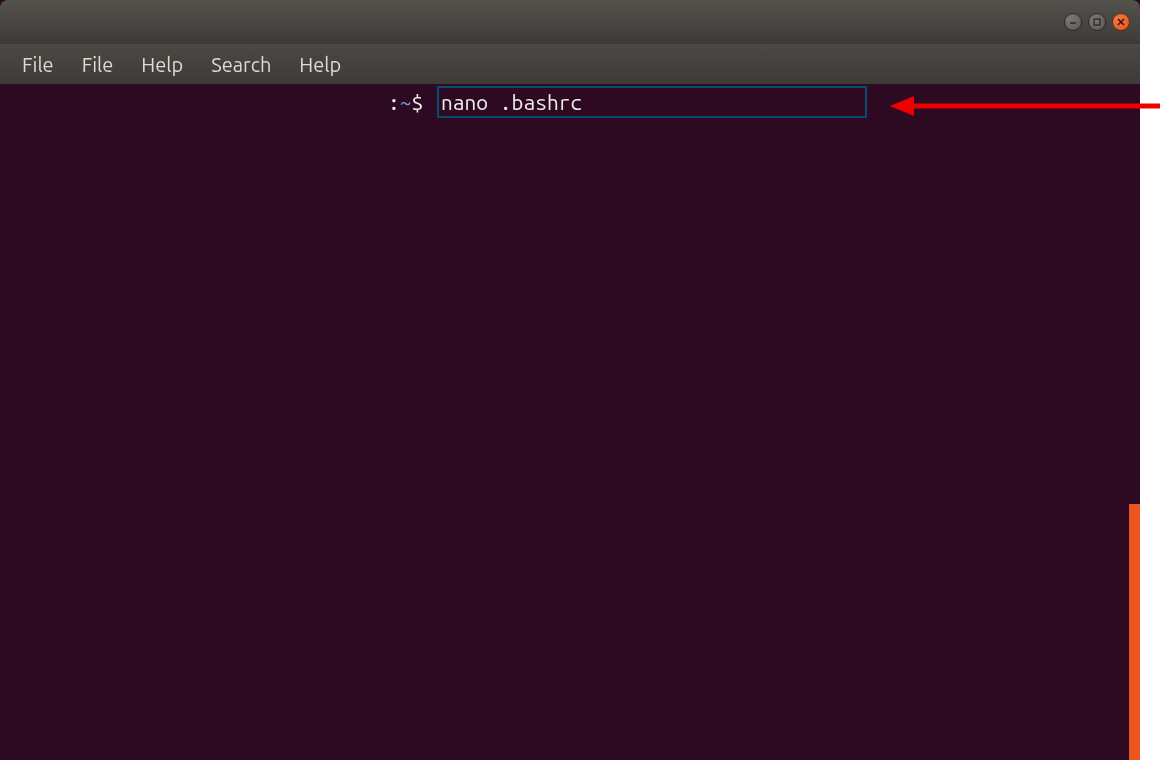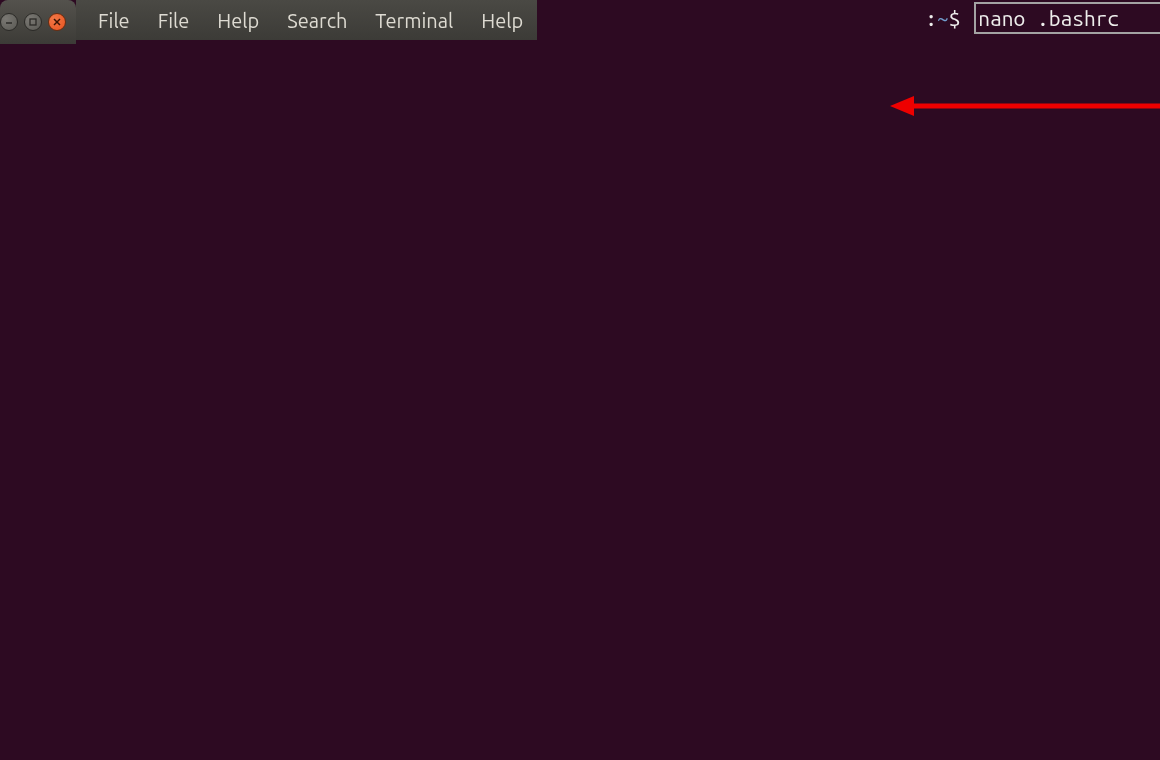--- a/index.html
+++ b/index.html
@@ -15,21 +15,21 @@
       position: relative;
     }
     .terminal-window {
       position: absolute;
       top: 0;
       left: 0;
       width: 1140px;
       height: 760px;
       background: #2d0a22;
       display: flex;
-      flex-direction: row;
+      flex-direction: column;
     }
     .titlebar {
       height: 44px;
       background: linear-gradient(to bottom, #54524d 0%, #3c3b37 100%);
       display: flex;
       justify-content: flex-end;
       align-items: center;
       padding-right: 10px;
       gap: 6px;
       border-top-left-radius: 8px;
@@ -94,21 +94,21 @@
       color: #eeeeec;
       padding-left: 380px;
     }
     .prompt-tilde {
       color: #729fcf;
     }
     .prompt-dollar {
       color: #eeeeec;
     }
     .command-box {
-      border: 2px solid #a3a3a3;
+      border: 2px solid #0c4a6e;
       padding: 0 4px 0 2px;
       margin-left: 2px;
       min-width: 430px;
       display: inline-block;
     }
     .command-text {
       color: #eeeeec;
     }
     .annotation-arrow {
       position: absolute;
@@ -149,21 +149,20 @@
         <line x1="8" y1="2" x2="2" y2="8" stroke="#3a1405" stroke-width="1.5"></line>
       </svg>
     </div>
   </div>
 
   <div class="menubar">
     <div class="menu-item">File</div>
     <div class="menu-item">File</div>
     <div class="menu-item">Help</div>
     <div class="menu-item">Search</div>
-    <div class="menu-item">Terminal</div>
     <div class="menu-item">Help</div>
   </div>
 
   <div class="terminal-body">
     <div class="prompt-line">
       <span class="prompt-path">:</span><span class="prompt-tilde">~</span><span class="prompt-dollar">$ </span><span class="command-box"><span class="command-text">nano .bashrc</span></span>
     </div>
     <div class="scrollbar"></div>
   </div>
 

